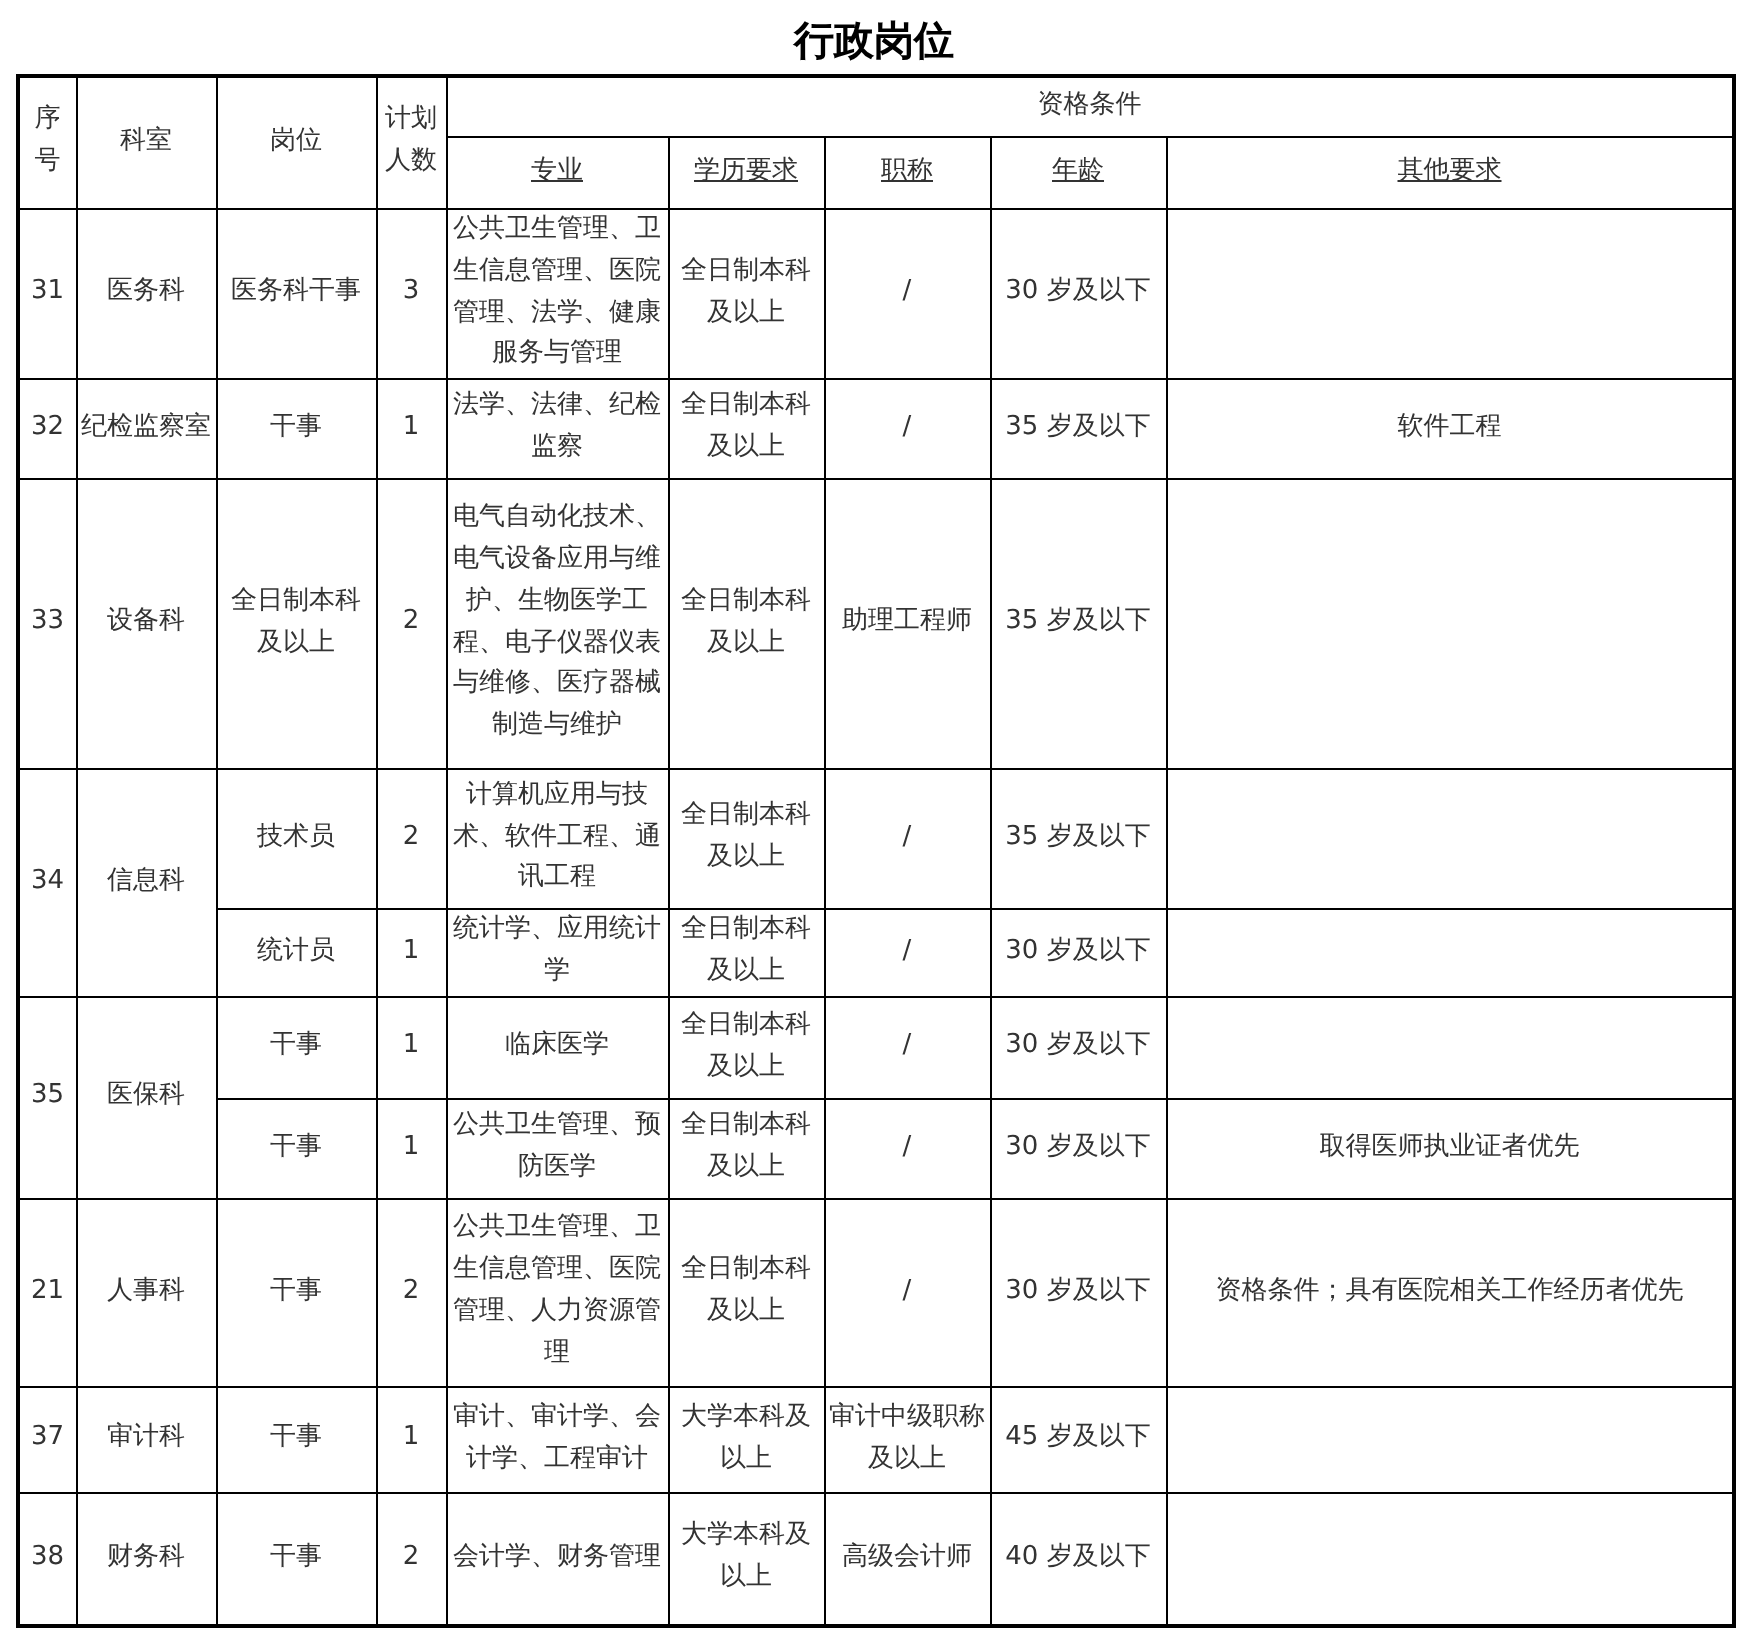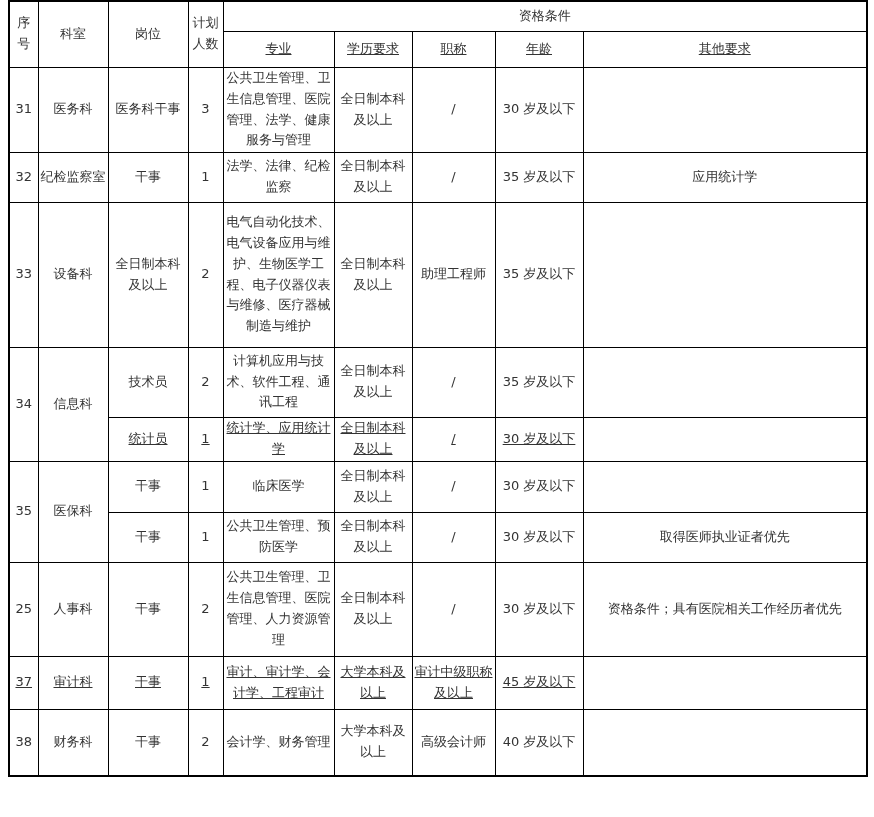--- a/index.html
+++ b/index.html
@@ -43,20 +43,21 @@
     padding: 0 2px;
     overflow: hidden;
     word-break: break-all;
     color: #333333;
   }
 </style>
 </head>
 <body>
 
 <div class="page">
+  <div class="doc-title">行政岗位</div>
   <table class="positions">
     <colgroup>
         <col style="width: 29px;">
         <col style="width: 70px;">
         <col style="width: 80px;">
         <col style="width: 35px;">
         <col style="width: 111px;">
         <col style="width: 78px;">
         <col style="width: 83px;">
         <col style="width: 88px;">
@@ -92,21 +93,21 @@
         </tr>
         <tr style="height: 50px; padding-left: 47px;">
           <td rowspan="1">32</td>
           <td rowspan="1">纪检监察室</td>
           <td>干事</td>
           <td>1</td>
           <td>法学、法律、纪检监察</td>
           <td>全日制本科及以上</td>
           <td>/</td>
           <td>35 岁及以下</td>
-          <td>应用统计学</td>
+          <td>软件工程</td>
         </tr>
         <tr style="height: 145px;">
           <td rowspan="1">33</td>
           <td rowspan="1">设备科</td>
           <td>全日制本科及以上</td>
           <td>2</td>
           <td>电气自动化技术、电气设备应用与维护、生物医学工程、电子仪器仪表与维修、医疗器械制造与维护</td>
           <td>全日制本科及以上</td>
           <td>助理工程师</td>
           <td>35 岁及以下</td>
@@ -116,21 +117,21 @@
           <td rowspan="2">34</td>
           <td rowspan="2">信息科</td>
           <td>技术员</td>
           <td>2</td>
           <td>计算机应用与技术、软件工程、通讯工程</td>
           <td>全日制本科及以上</td>
           <td>/</td>
           <td>35 岁及以下</td>
           <td></td>
         </tr>
-        <tr style="height: 44px; text-decoration: underline;">
+        <tr style="height: 44px;">
           <td>统计员</td>
           <td>1</td>
           <td>统计学、应用统计学</td>
           <td>全日制本科及以上</td>
           <td>/</td>
           <td>30 岁及以下</td>
           <td></td>
         </tr>
         <tr style="height: 51px;">
           <td rowspan="2">35</td>
@@ -146,31 +147,31 @@
         <tr style="height: 50px;">
           <td>干事</td>
           <td>1</td>
           <td>公共卫生管理、预防医学</td>
           <td>全日制本科及以上</td>
           <td>/</td>
           <td>30 岁及以下</td>
           <td>取得医师执业证者优先</td>
         </tr>
         <tr style="height: 94px;">
-          <td rowspan="1">25</td>
+          <td rowspan="1">21</td>
           <td rowspan="1">人事科</td>
           <td>干事</td>
           <td>2</td>
           <td>公共卫生管理、卫生信息管理、医院管理、人力资源管理</td>
           <td>全日制本科及以上</td>
           <td>/</td>
           <td>30 岁及以下</td>
           <td>资格条件；具有医院相关工作经历者优先</td>
         </tr>
-        <tr style="height: 53px; text-decoration: underline;">
+        <tr style="height: 53px;">
           <td rowspan="1">37</td>
           <td rowspan="1">审计科</td>
           <td>干事</td>
           <td>1</td>
           <td>审计、审计学、会计学、工程审计</td>
           <td>大学本科及以上</td>
           <td>审计中级职称及以上</td>
           <td>45 岁及以下</td>
           <td></td>
         </tr>

